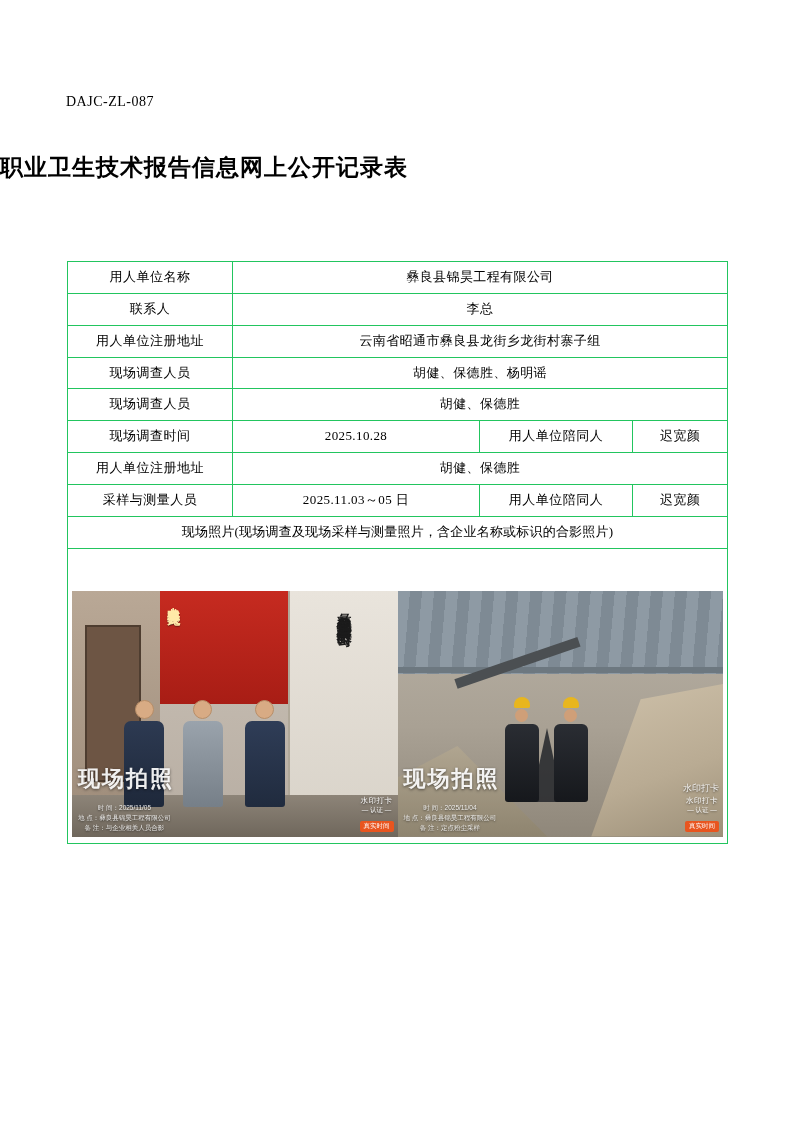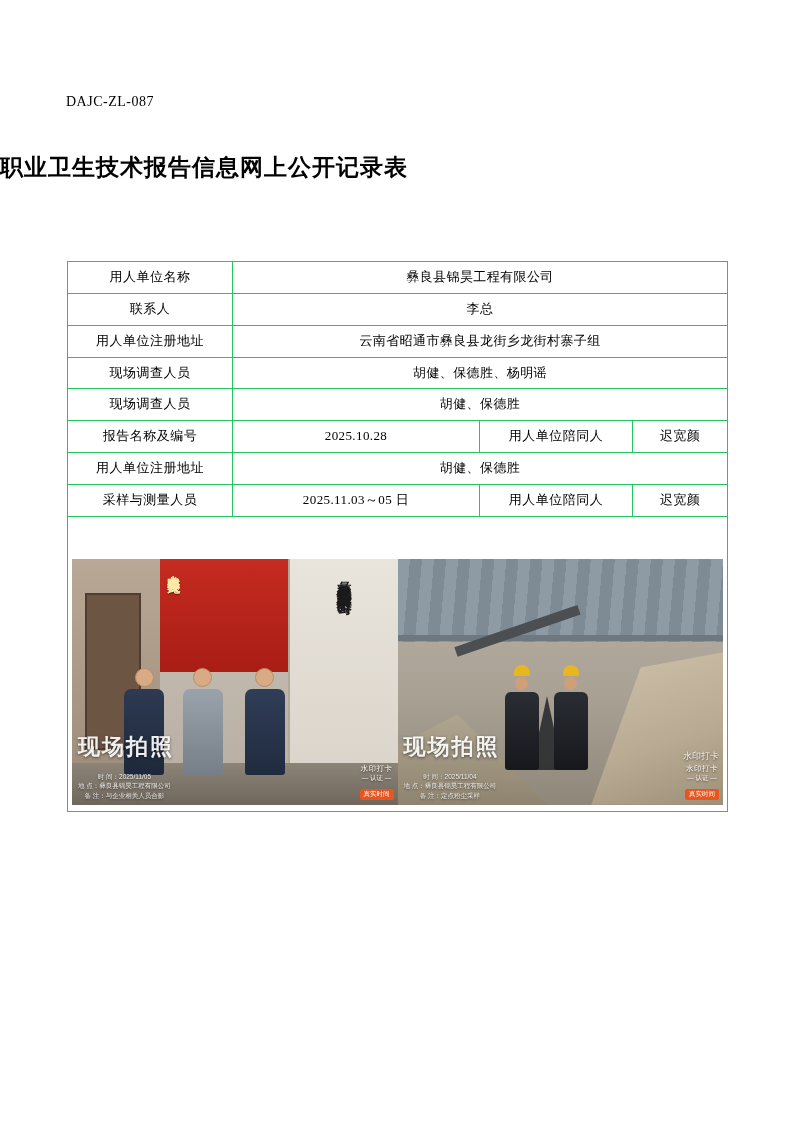--- a/index.html
+++ b/index.html
@@ -310,34 +310,37 @@
       </tr>
       <tr>
         <td class="label">现场调查人员</td>
         <td class="value" colspan="3">胡健、保德胜、杨明谣</td>
       </tr>
       <tr>
         <td class="label">现场调查人员</td>
         <td class="value" colspan="3">胡健、保德胜</td>
       </tr>
       <tr>
-        <td class="label">报告名称及编号</td>
+        <td class="label">现场调查时间</td>
         <td class="value">2025.10.28</td>
         <td class="label">用人单位陪同人</td>
         <td class="value">迟宽颜</td>
       </tr>
       <tr>
         <td class="label">用人单位注册地址</td>
         <td class="value" colspan="3">胡健、保德胜</td>
       </tr>
       <tr>
         <td class="label">采样与测量人员</td>
         <td class="value">2025.11.03～05 日</td>
         <td class="label">用人单位陪同人</td>
         <td class="value">迟宽颜</td>
+      </tr>
+      <tr>
+        <td class="photo-head" colspan="4">现场照片(现场调查及现场采样与测量照片，含企业名称或标识的合影照片)</td>
       </tr>
       <tr>
         <td class="photo-cell" colspan="4">
           <div class="photo-wrap">
 
             <div class="photo left">
               <div class="ph-l-bg"></div>
               <div class="ph-l-wall"></div>
               <div class="ph-l-door"></div>
               <div class="ph-l-banner">

